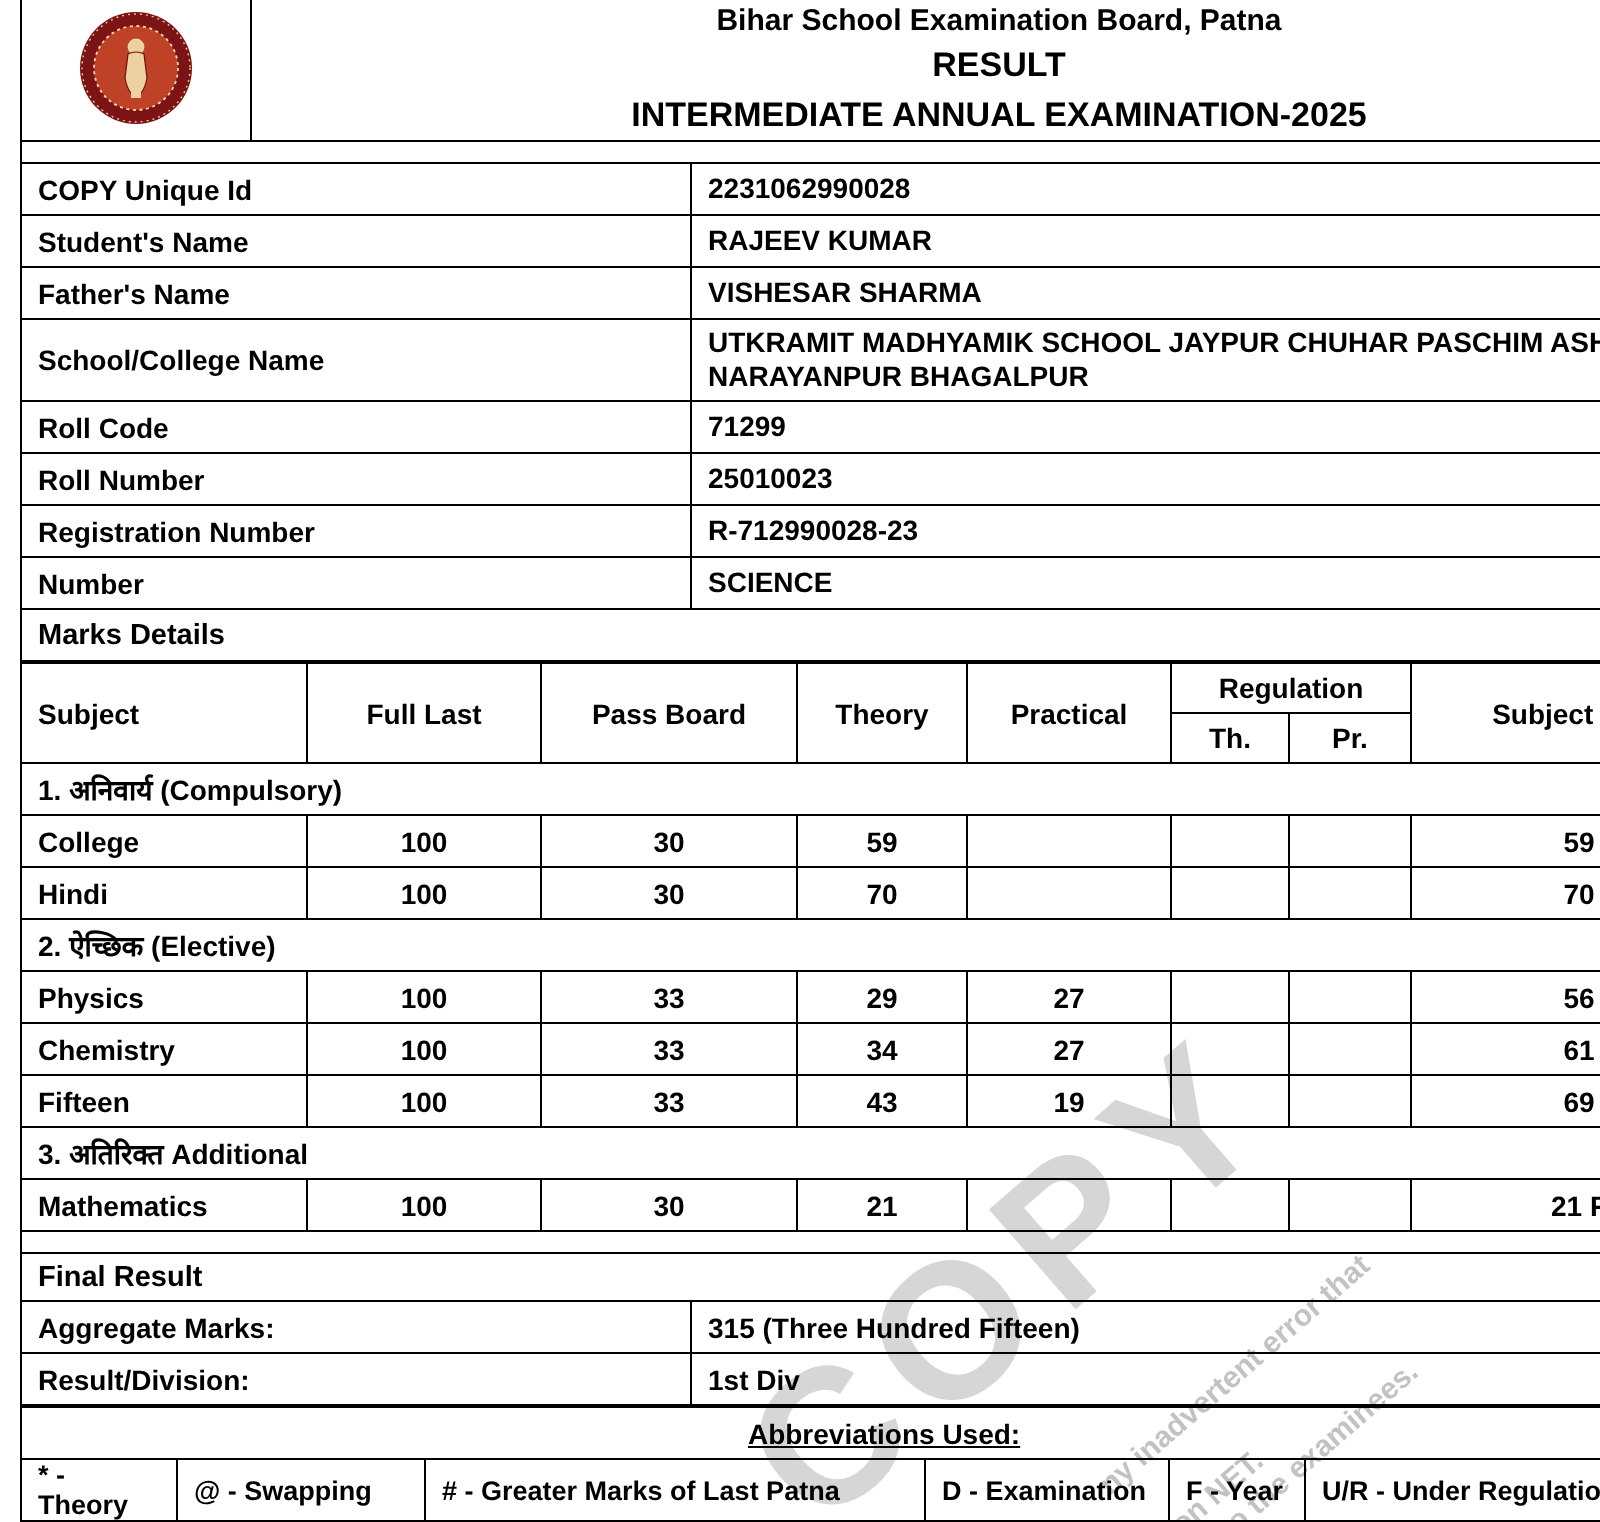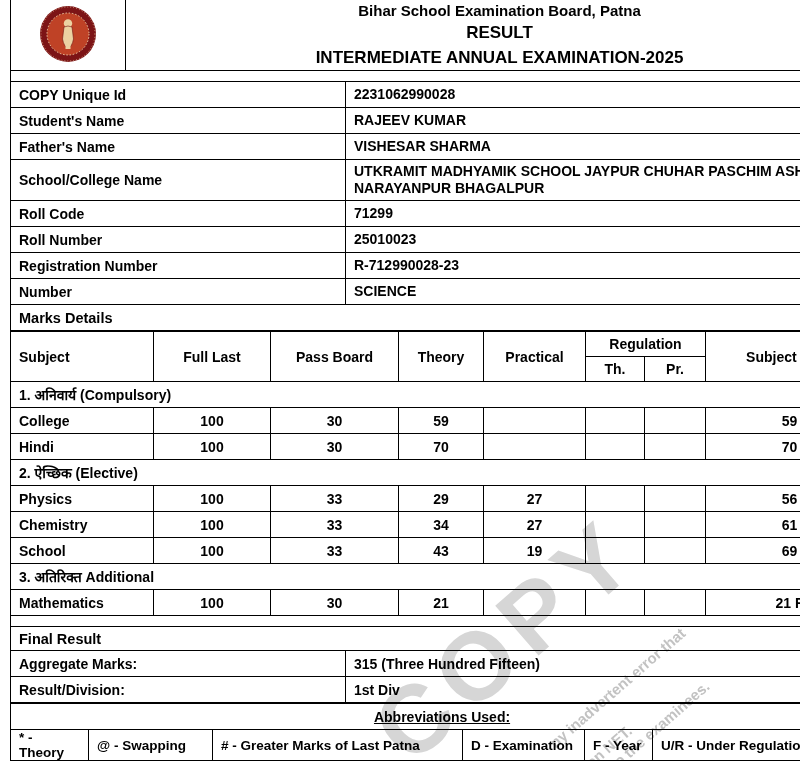--- a/index.html
+++ b/index.html
@@ -205,21 +205,21 @@
         <td class="subj">Chemistry</td>
         <td>100</td>
         <td>33</td>
         <td>34</td>
         <td>27</td>
         <td></td>
         <td></td>
         <td>61</td>
       </tr>
       <tr>
-        <td class="subj">School</td>
+        <td class="subj">Fifteen</td>
         <td>100</td>
         <td>33</td>
         <td>43</td>
         <td>19</td>
         <td></td>
         <td></td>
         <td>69</td>
       </tr>
 
       <tr>

